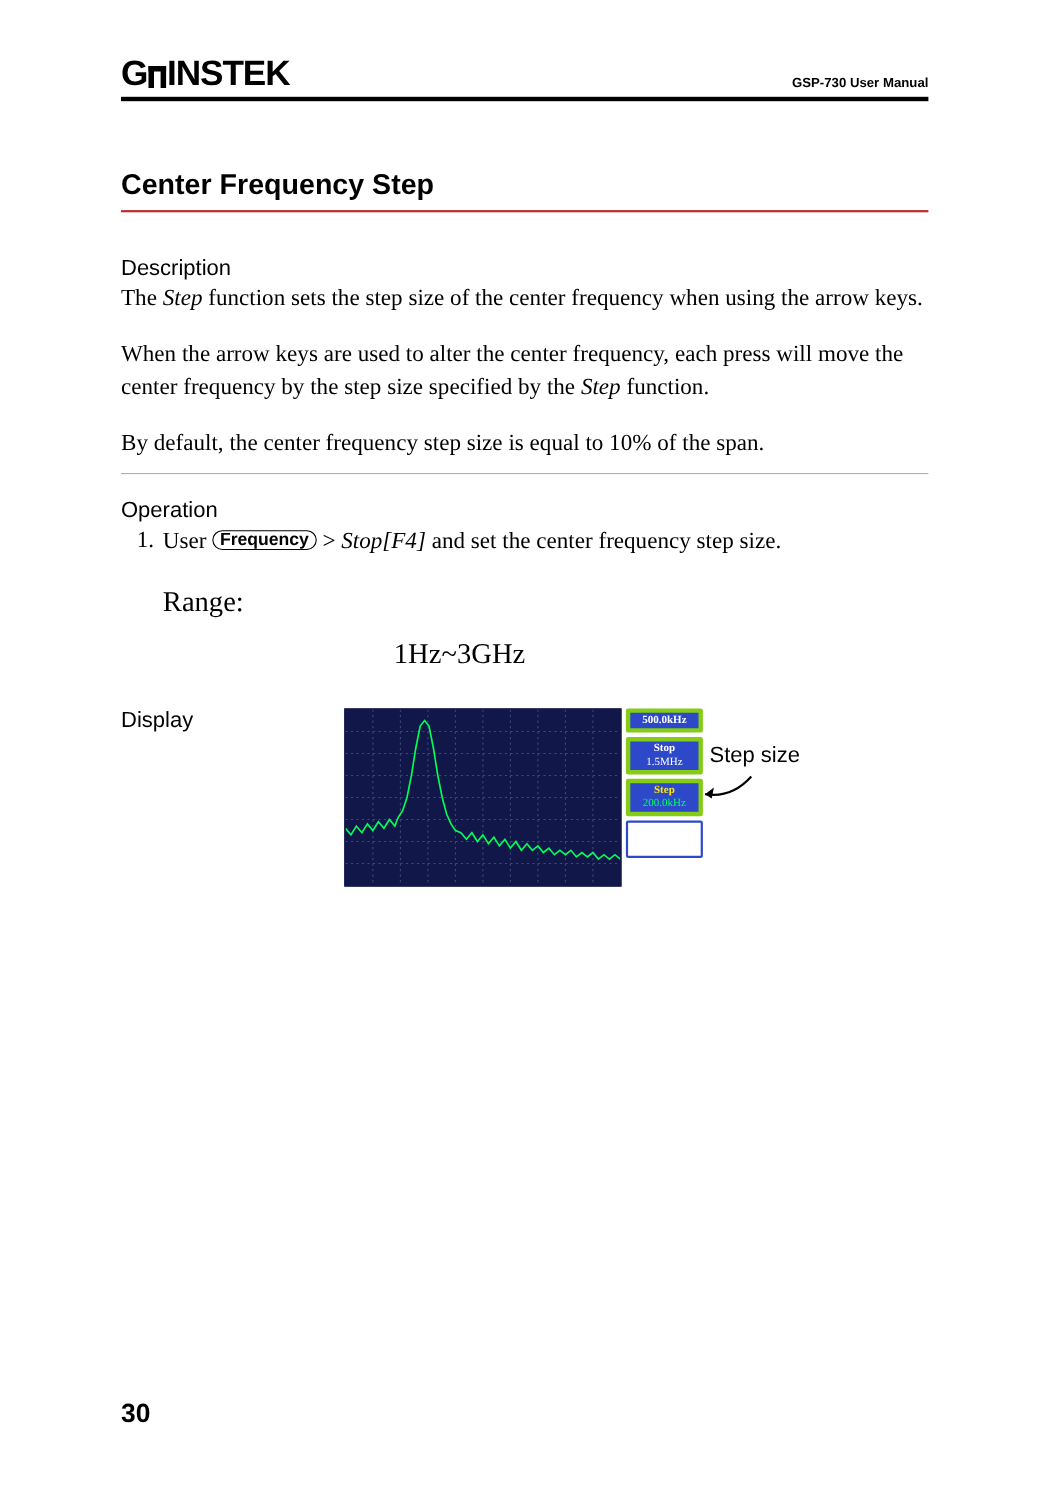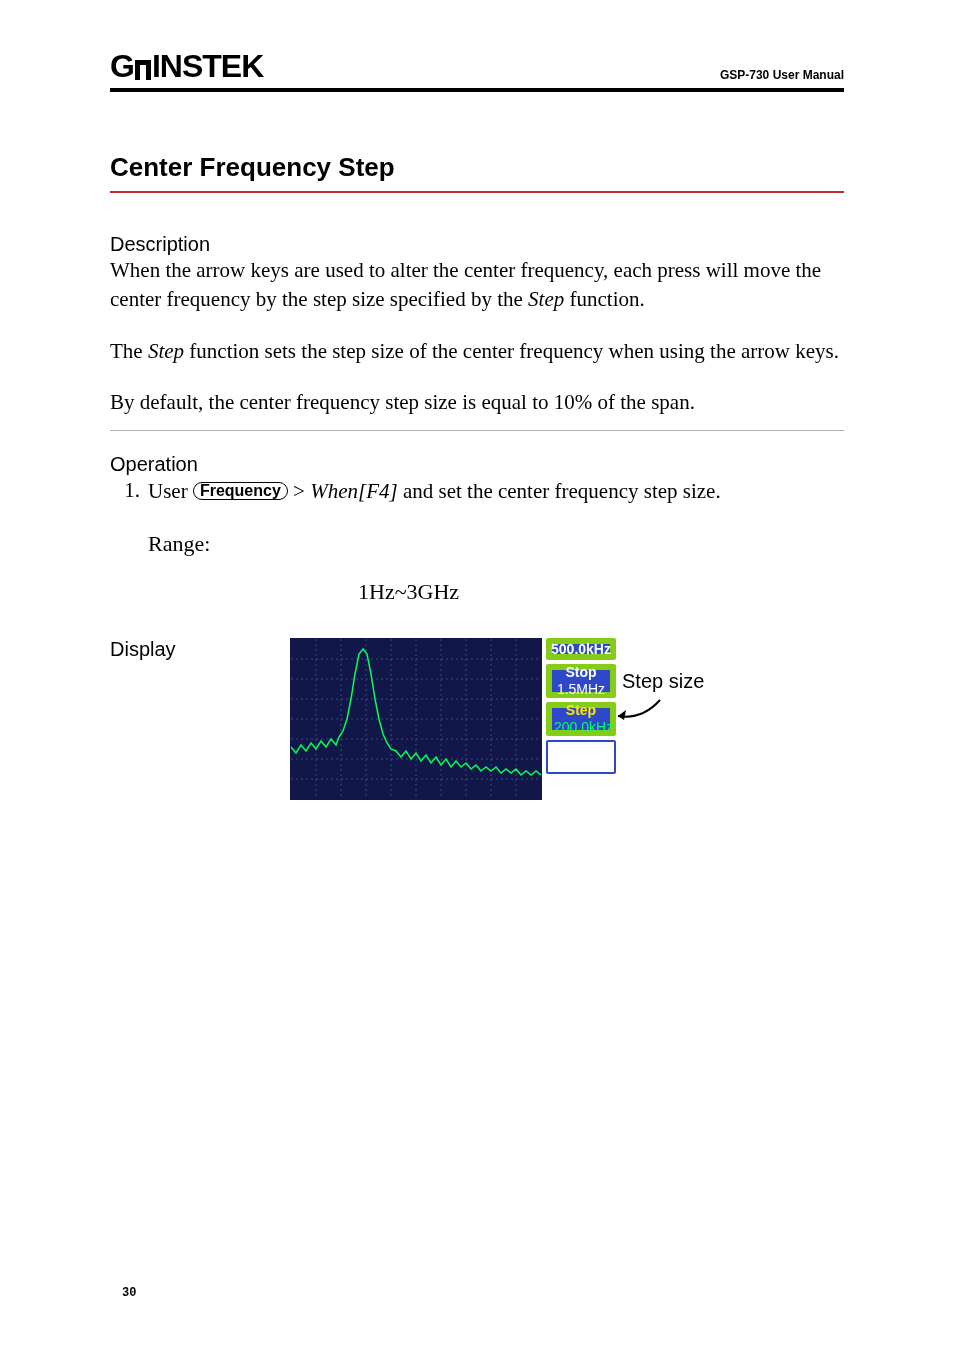--- a/index.html
+++ b/index.html
@@ -118,28 +118,29 @@
     font-weight: 700;
     font-size: 16px;
     vertical-align: middle;
     line-height: 16px;
     position: relative;
     top: -2px;
   }
   .range-row {
     display: flex;
     margin-top: 20px;
-    font-size: 22px;
+    font-size: 26px;
     justify-content: flex-end;
   }
   .range-label { width: 210px; }
   .range-value { flex: 1; margin-top: 48px; }
   .display-row {
     display: flex;
     margin-top: 30px;
+    gap: 23px;
   }
   .display-graphic {
     display: flex;
     align-items: flex-start;
   }
   .spectrum-box {
     width: 250px;
     height: 160px;
     background: #12174a;
     border: 1px solid #12174a;
@@ -153,26 +154,26 @@
     height: 100%;
   }
   .softkeys {
     margin-left: 4px;
     display: flex;
     flex-direction: column;
     gap: 4px;
   }
   .softkey {
     width: 70px;
-    border: 6px solid #84cc16;
+    border: 4px solid #84cc16;
     background: #2d49c9;
     color: #fff;
-    font-family: Liberation Sans, sans-serif;
-    font-weight: 700;
-    font-size: 14px;
+    font-family: Liberation Serif, serif;
+    font-weight: 700;
+    font-size: 10px;
     text-align: center;
     padding: 2px 2px;
     line-height: 1.2;
     border-radius: 2px;
     box-sizing: border-box;
   }
   .softkey.single { height: 22px; display:flex; align-items:center; justify-content:center; }
   .softkey.double { height: 34px; display:flex; flex-direction:column; justify-content:center; }
   .softkey.active .line1 { color: #ffe600; }
   .softkey.active .line2 { color: #00ff66; }
@@ -201,24 +202,24 @@
   .annot-arrow {
     position: absolute;
     top: 60px;
     left: -10px;
     width: 50px;
     height: 24px;
   }
   .page-num {
     position: absolute;
     bottom: 50px;
-    left: 122px;
-    font-family: Liberation Mono, monospace;
-    font-weight: 700;
-    font-size: 12px;
+    left: 110px;
+    font-family: Liberation Sans, sans-serif;
+    font-weight: 700;
+    font-size: 24px;
   }
 </style>
 </head>
 <body>
 
 <div class="page">
 
   <div class="header-row">
     <div class="logo">
       <span class="g">G</span>
@@ -227,38 +228,38 @@
     </div>
     <div class="manual-title">GSP-730 User Manual</div>
   </div>
 
   <div class="section-heading">Center Frequency Step</div>
 
   <div class="content-block">
     <div class="label-col">Description</div>
     <div class="body-col">
       <p>
-        <span>When the arrow keys are used to alter the center frequency, each press will move the center frequency by the step size specified by the </span><span class="ital">Step</span><span> function.</span>
+        <span>The </span><span class="ital">Step</span><span> function sets the step size of the center frequency when using the arrow keys.</span>
       </p>
       <p>
-        <span>The </span><span class="ital">Step</span><span> function sets the step size of the center frequency when using the arrow keys.</span>
+        <span>When the arrow keys are used to alter the center frequency, each press will move the center frequency by the step size specified by the </span><span class="ital">Step</span><span> function.</span>
       </p>
       <p class="last-para">By default, the center frequency step size is equal to 10% of the span.</p>
     </div>
   </div>
 
   <hr class="divider">
 
   <div class="content-block" style="margin-top:0;">
     <div class="label-col">Operation</div>
     <div class="body-col">
       <div class="op-row">
         <div class="num-col">1.</div>
         <div class="op-body">
-          <span>User </span><span class="freq-btn">Frequency</span><span> &gt; </span><span class="ital">When[F4]</span><span> and set the center frequency step size.</span>
+          <span>User </span><span class="freq-btn">Frequency</span><span> &gt; </span><span class="ital">Stop[F4]</span><span> and set the center frequency step size.</span>
           <div class="range-row">
             <div class="range-label">Range:</div>
             <div class="range-value">1Hz~3GHz</div>
           </div>
         </div>
       </div>
     </div>
   </div>
 
   <div class="display-row">

